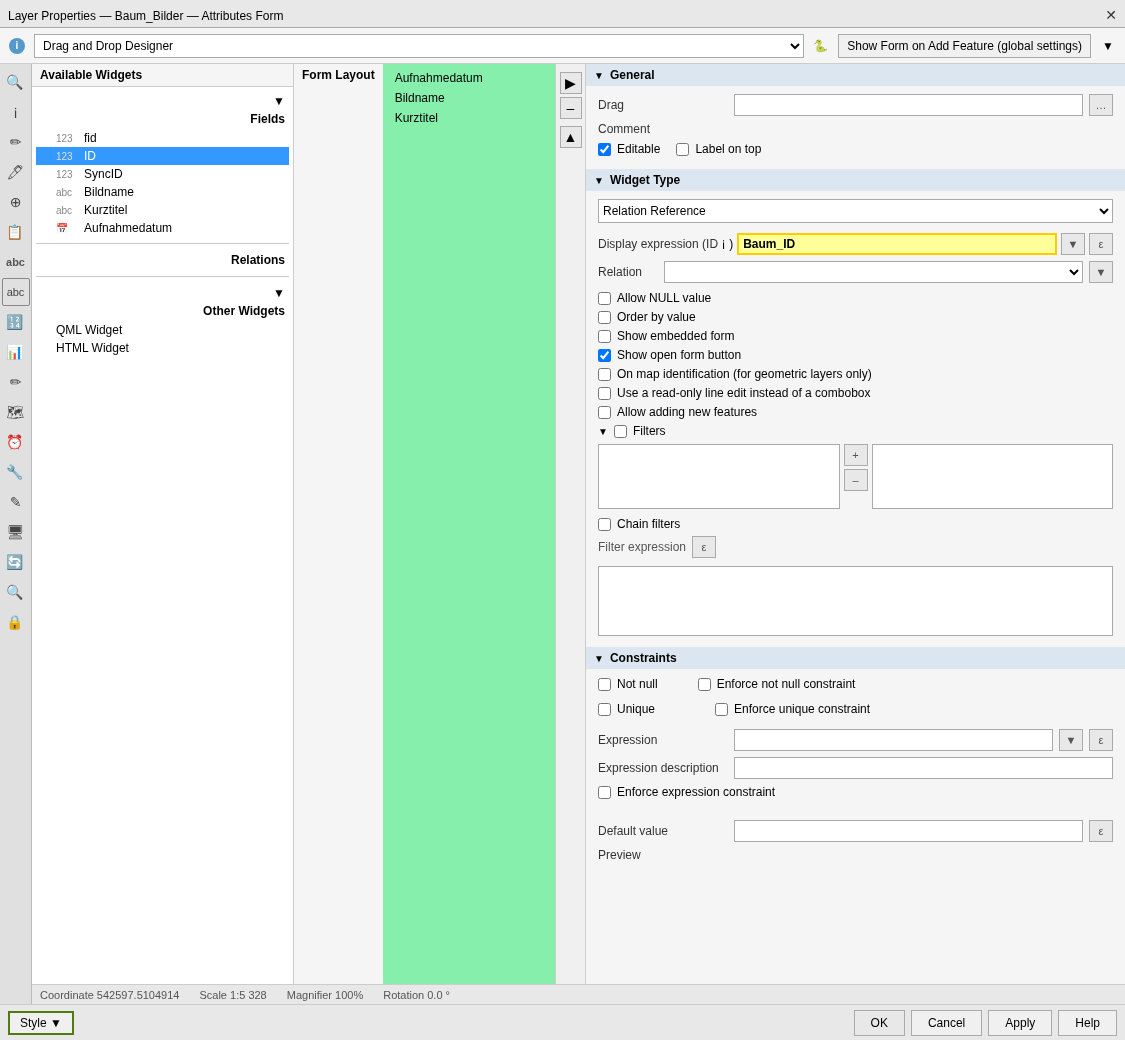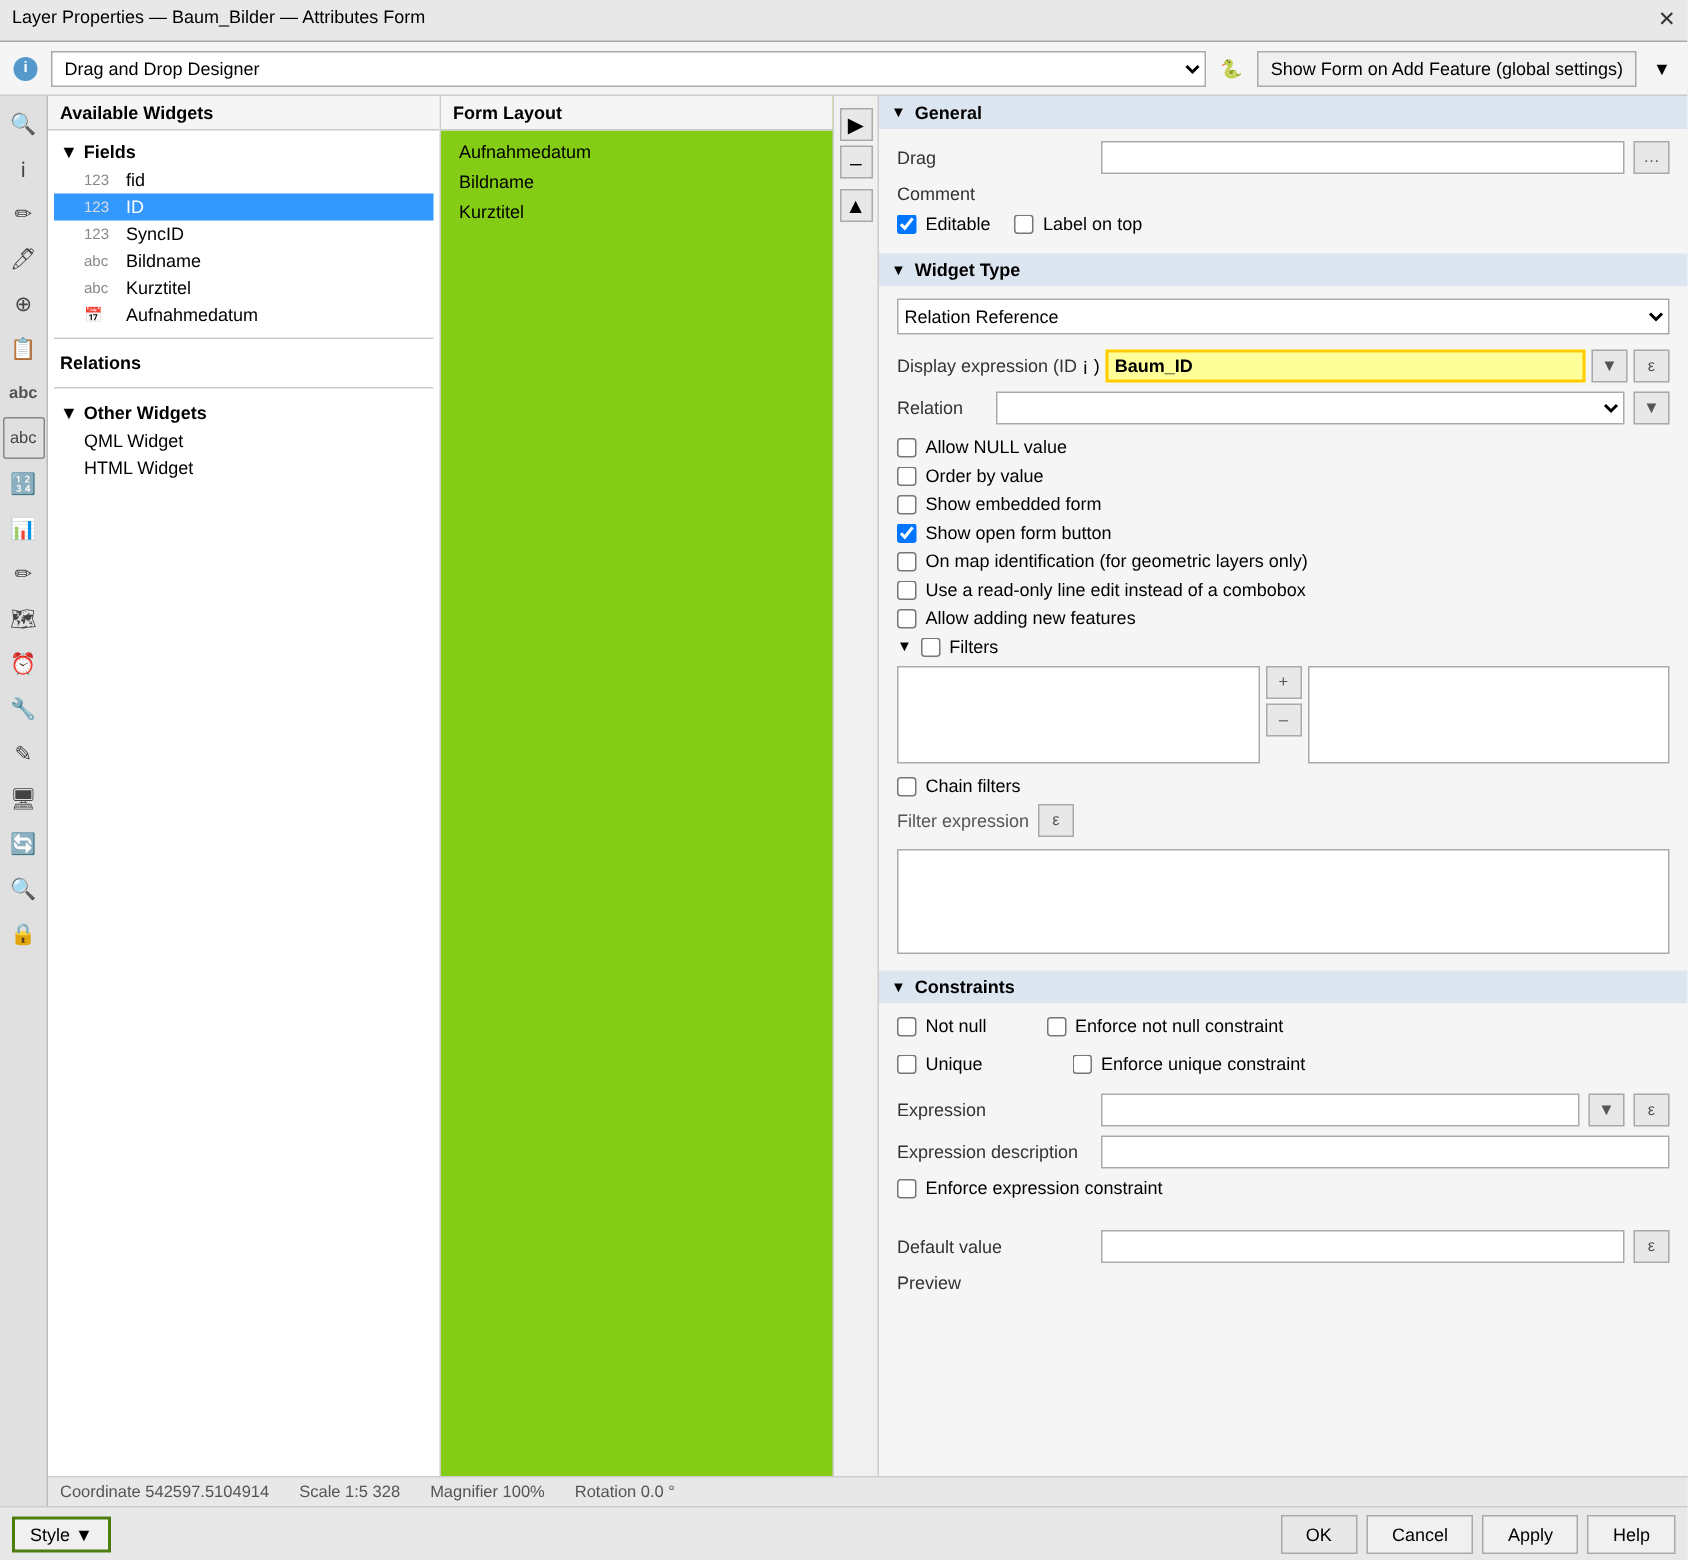--- a/index.html
+++ b/index.html
@@ -4,21 +4,21 @@
   <style>
     * { box-sizing: border-box; margin: 0; padding: 0; }
     body { font-family: 'Segoe UI', Arial, sans-serif; font-size: 12px; background: #f0f0f0; width: 1125px; height: 1040px; overflow: hidden; }
 
     
     .titlebar {
       background: #e8e8e8;
       border-bottom: 1px solid #aaa;
       padding: 4px 8px;
       display: flex;
-      align-items: flex-start;
+      align-items: flex-end;
       justify-content: space-between;
       height: 28px;
     }
     .titlebar-close { cursor: pointer; font-size: 14px; color: #333; }
 
     
     .top-toolbar {
       background: #f5f5f5;
       border-bottom: 1px solid #ccc;
       display: flex;
@@ -105,23 +105,22 @@
       background: #3399ff;
       color: white;
     }
     .tree-item-type { color: #888; font-size: 10px; width: 24px; }
     .tree-item.selected .tree-item-type { color: #ddd; }
 
     
     .form-layout-panel {
       width: 262px;
       border-right: 1px solid #ccc;
-      background: #84cc16;
-      display: flex;
-      flex-direction: column;
+      background: #86efac;
+      display: flex;
     }
     .panel-header {
       font-weight: bold;
       font-size: 12px;
       padding: 4px 8px;
       background: #f5f5f5;
       border-bottom: 1px solid #ccc;
     }
     .form-layout-content { padding: 4px; }
     .form-layout-item {
@@ -376,20 +375,21 @@
       gap: 20px;
     }
 
     .fields-header {
       display: flex;
       align-items: flex-end;
       gap: 4px;
       padding: 3px 4px;
       font-size: 12px;
       font-weight: bold;
+      flex-direction: column;
     }
   </style>
 </head>
 <body>
 
 <div class="titlebar">
   <span>Layer Properties — Baum_Bilder — Attributes Form</span>
   <span class="titlebar-close">✕</span>
 </div>
 

